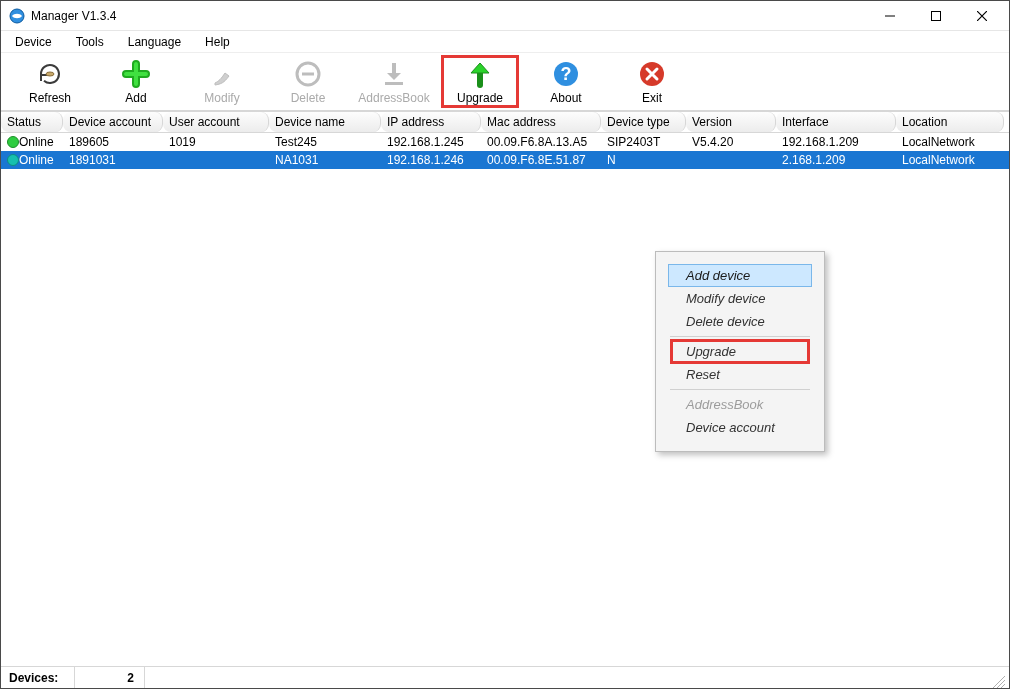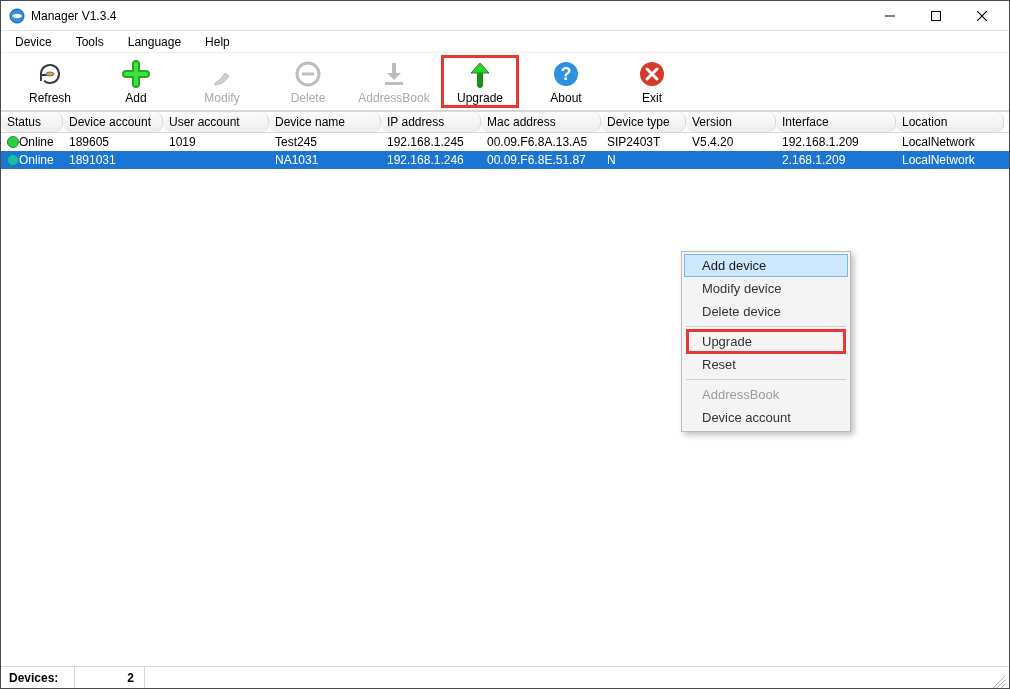--- a/index.html
+++ b/index.html
@@ -56,24 +56,24 @@
       height:20px; display:flex; align-items:center;border-radius:8px;
     }
     .grid-body { position:relative; }
     .grid-row { height:18px; align-items:center; }
     .grid-row.sel { background:#1a76d2; color:#fff; }
     .gc { padding:0 6px; white-space:nowrap; overflow:hidden; }
     .status-cell { display:flex; align-items:center; }
     .status-dot { width:12px; height:12px; border-radius:50%; background:#2ecc40; border:1px solid #1b8f28; }
     .status-dot.teal { background:#16bfae; border-color:#0e8d81; }
     .context-menu {
-      position:absolute; left:680px; top:140px; width:170px;
+      position:absolute; left:654px; top:140px; width:170px;
       background:#f4f4f4; border:1px solid #bcbcbc;
       box-shadow:3px 3px 6px rgba(0,0,0,0.25);
-      padding:2px; font-size:13px; color:#333;
+      padding:12px; font-size:13px; color:#333;font-style:italic;
     }
     .cm-item {
       padding:4px 18px; white-space:nowrap; position:relative;
     }
     .cm-item.hover { background:#cde8ff; border:1px solid #7ab7ea; padding:3px 17px; color:#1a1a1a; }
     .cm-item.disabled { color:#9c9c9c; }
     .cm-sep { height:1px; background:#d0d0d0; margin:3px 2px; }
     .cm-redbox {
       position:absolute; inset:-1px 2px -1px 2px; border:3px solid #e53935; pointer-events:none;
     }

